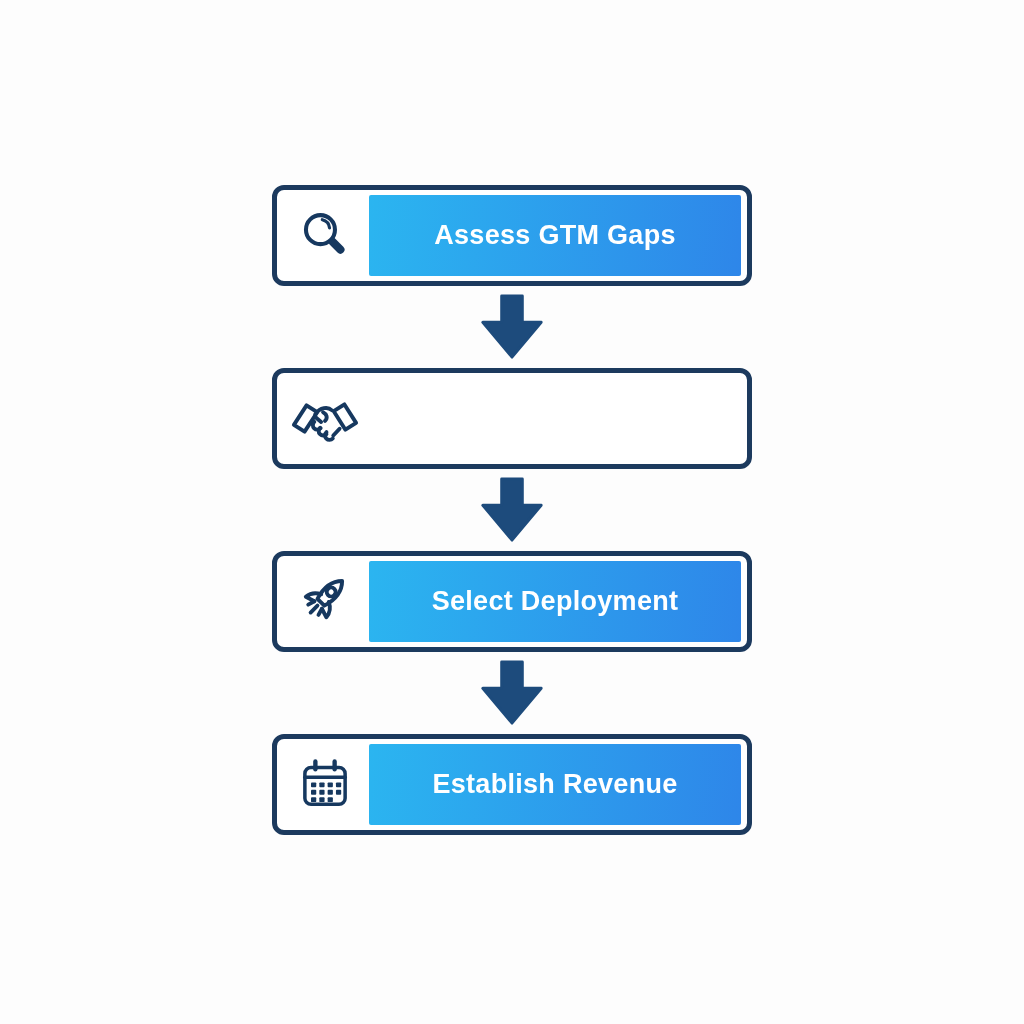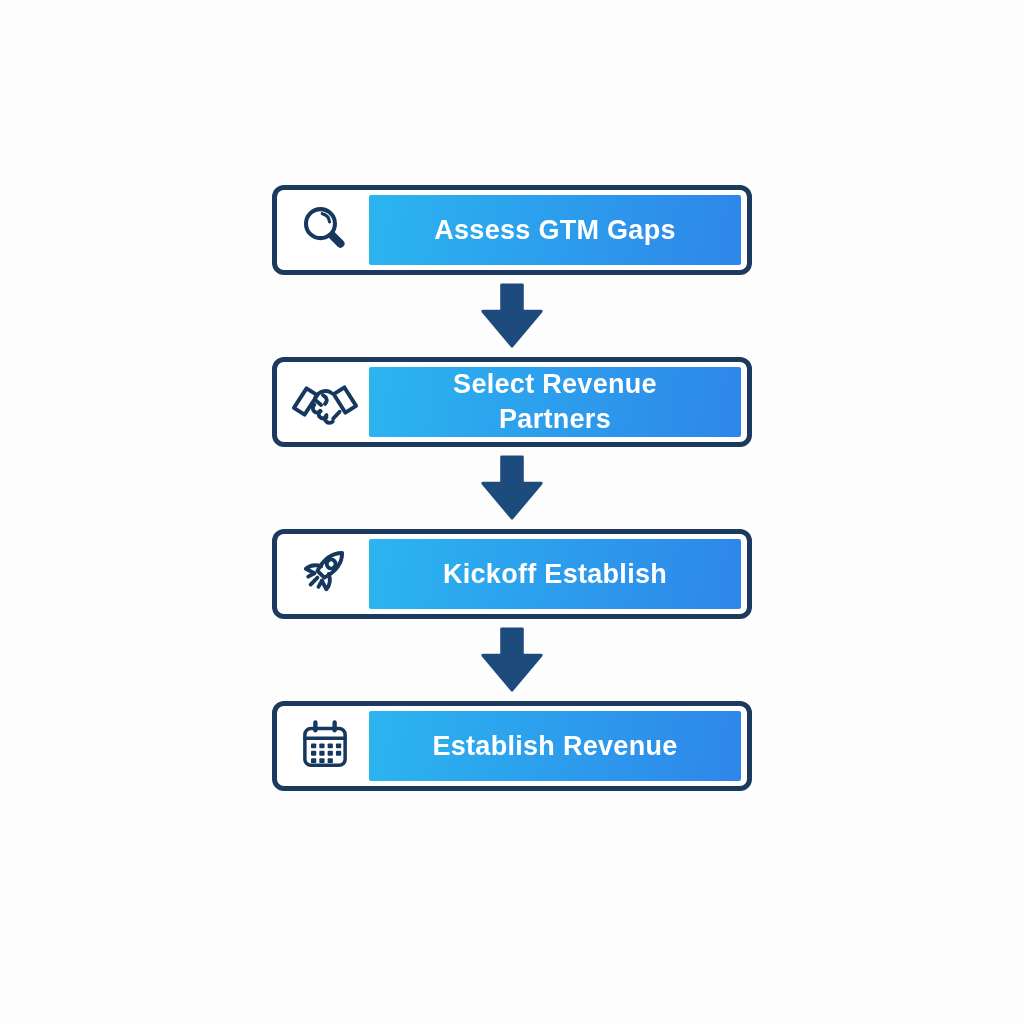--- a/index.html
+++ b/index.html
@@ -11,21 +11,21 @@
   }
   .canvas{
     position:relative;width:1024px;height:1024px;
     background:var(--background,#fdfdfd);
   }
   .flow{
     position:absolute;top:185px;left:50%;transform:translateX(-50%);
     width:480px;display:flex;flex-direction:column;align-items:center;
   }
   .step{
-    width:480px;height:90px;box-sizing:border-box;
+    width:480px;height:101px;box-sizing:border-box;
     border:5px solid var(--outline-navy,#1c3a5e);
     border-radius:12px;background:#ffffff;
     display:flex;align-items:stretch;padding:4px;
   }
   .icon-cell{
     width:88px;flex:none;
     display:flex;align-items:center;justify-content:center;
   }
   .bar{
     flex:1;margin:1px 2px 1px 0;border-radius:2px;
@@ -77,23 +77,20 @@
           <path d="M68 31 L56 12 L45 19 L57 38 Z"></path>
           <path d="M26 22 C31 15 39 14 43 18"></path>
           <path d="M34 20 C38 22 39 26 36 29"></path>
           <path d="M26 25 L32 30"></path>
           <path d="M25 30 a4.6 4.6 0 1 0 6.5 6.5"></path>
           <path d="M31 36 a4.6 4.6 0 1 0 6.5 6.5"></path>
           <path d="M37.5 40.5 a4.6 4.6 0 1 0 6.5 6.5"></path>
           <path d="M44.5 44 L51 37"></path>
         </svg>
       </div>
-      <div class="bar">
-        <span class="label">Select Revenue Partners</span>
-      </div>
     </div>
 
     <div class="arrow-wrap">
       <svg width="66" height="66" viewBox="0 0 70 70">
         <path d="M24 2 H46 V30 H66 L35 67 L4 30 H24 Z" fill="currentColor" stroke="currentColor" stroke-width="3" stroke-linejoin="round"></path>
       </svg>
     </div>
 
     <div class="step step-3">
       <div class="icon-cell">
@@ -103,21 +100,21 @@
             <circle cx="32" cy="19" r="4.6"></circle>
             <path d="M26.5 28 C20 31 17.5 36 17 41 L26.5 38"></path>
             <path d="M37.5 28 C44 31 46.5 36 47 41 L37.5 38"></path>
             <path d="M32 39 V49"></path>
             <path d="M26.5 38 L24.5 45"></path>
             <path d="M37.5 38 L39.5 45"></path>
           </g>
         </svg>
       </div>
       <div class="bar">
-        <span class="label">Kickoff Establish</span>
+        <span class="label">Select Deployment</span>
       </div>
     </div>
 
     <div class="arrow-wrap">
       <svg width="66" height="66" viewBox="0 0 70 70">
         <path d="M24 2 H46 V30 H66 L35 67 L4 30 H24 Z" fill="currentColor" stroke="currentColor" stroke-width="3" stroke-linejoin="round"></path>
       </svg>
     </div>
 
     <div class="step step-4">

